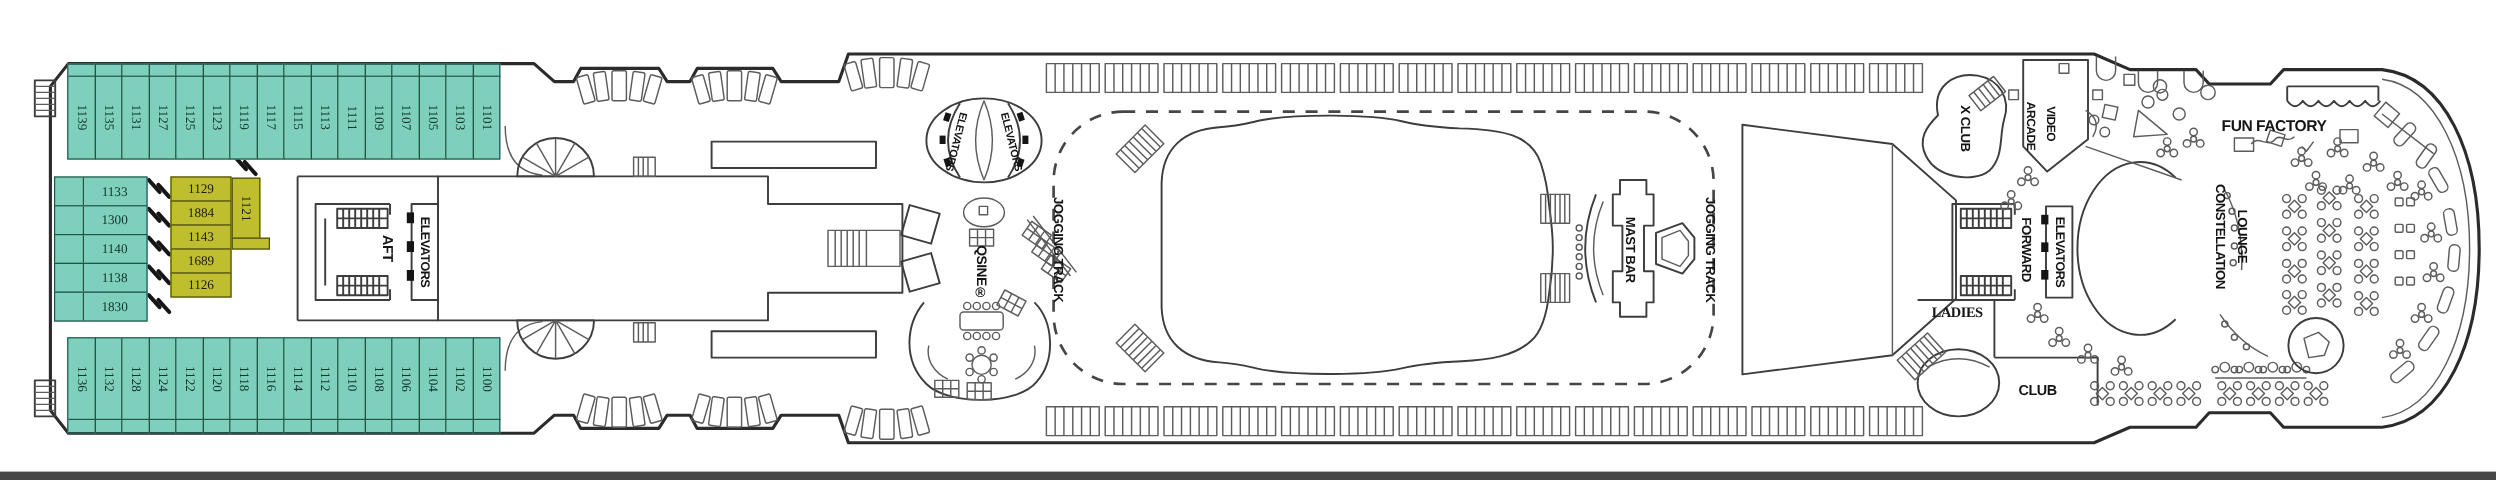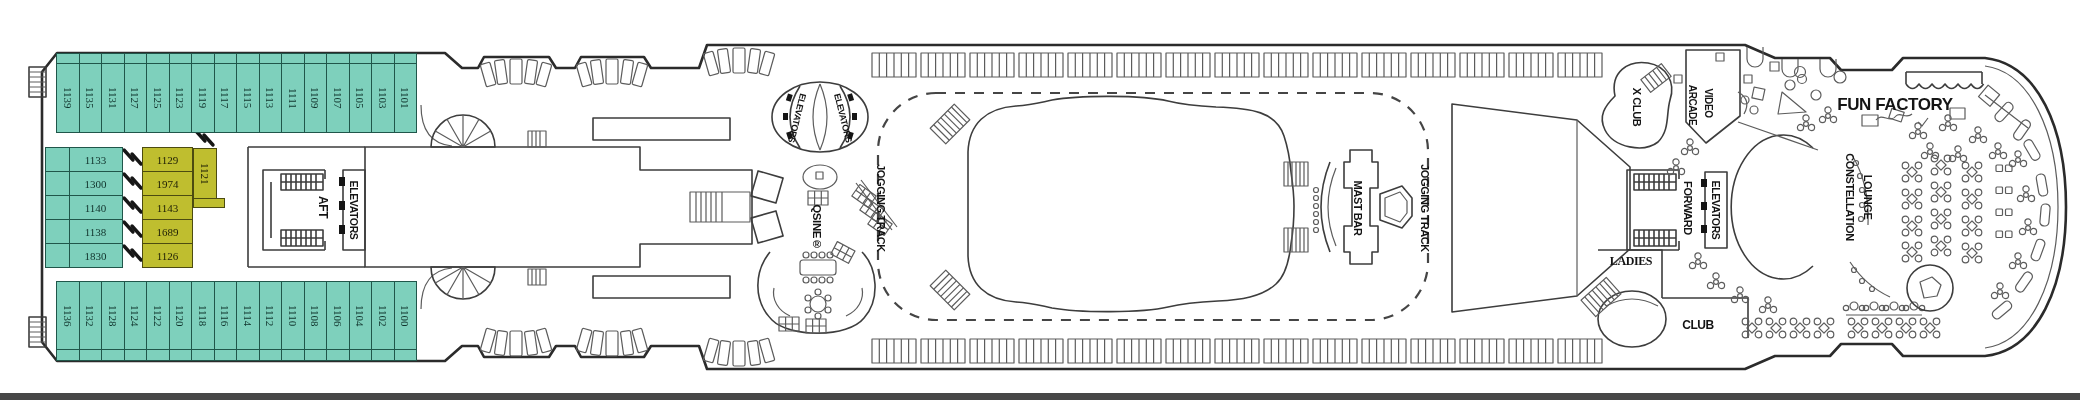--- a/index.html
+++ b/index.html
@@ -472,44 +472,44 @@
 
 <div class="cabin-row col mid-port" style="left:45px;top:148px;width:78px;height:120px;">
 
 <div class="cab">1133</div>
       <div class="cab">1300</div>
       <div class="cab">1140</div>
       <div class="cab">1138</div>
       <div class="cab">1830</div>
     </div>
 
-<div class="cabin-row col yellow" style="left:142px;top:148px;width:51px;height:120px;">
+<div class="cabin-row col yellow" style="left:142px;top:148px;width:51px;height:100px;">
 
 <div class="cab">1129</div>
-      <div class="cab">1974</div>
+      <div class="cab">1884</div>
       <div class="cab">1143</div>
       <div class="cab">1689</div>
       <div class="cab">1126</div>
     </div>
 
 <div class="cab1121" style="left:193px;top:148px;width:24px;height:51px;">1121</div>
 <div class="cab1121" style="left:193px;top:198px;width:32px;height:10px;"></div>
 
 <div class="lbl vert" style="left:323px;top:207px;font-size:12px;">AFT</div>
 <div class="lbl vert" style="left:354px;top:210px;font-size:10.5px;">ELEVATORS</div>
 <div class="lbl vert" style="left:797px;top:118px;font-size:9px;transform:translate(-50%,-50%) rotate(14deg);">ELEVATORS</div>
 <div class="lbl vert" style="left:843px;top:118px;font-size:9px;transform:translate(-50%,-50%) rotate(-14deg);">ELEVATORS</div>
 <div class="lbl vert" style="left:817px;top:227px;font-size:11.5px;">QSINE®</div>
 <div class="lbl vert" style="left:881px;top:208px;">JOGGING TRACK</div>
 <div class="lbl vert" style="left:1425px;top:208px;">JOGGING TRACK</div>
 <div class="lbl vert" style="left:1358px;top:208px;">MAST BAR</div>
 <div class="lbl vert" style="left:1637px;top:107px;">X CLUB</div>
 <div class="lbl vert" style="left:1692px;top:105px;font-size:10px;">ARCADE</div>
 <div class="lbl vert" style="left:1708px;top:103px;font-size:10px;">VIDEO</div>
-<div class="lbl" style="left:1895px;top:105px;font-size:17px;">FUN FACTORY</div>
+<div class="lbl" style="left:1895px;top:105px;font-size:13px;">FUN FACTORY</div>
 <div class="lbl vert" style="left:1850px;top:197px;">CONSTELLATION</div>
 <div class="lbl vert" style="left:1868px;top:197px;">LOUNGE</div>
 <div class="lbl vert" style="left:1688px;top:208px;">FORWARD</div>
 <div class="lbl vert" style="left:1716px;top:210px;font-size:10.5px;">ELEVATORS</div>
 <div class="lbl" style="left:1631px;top:261px;font-size:12px;font-family:Liberation Serif, serif;">LADIES</div>
 <div class="lbl" style="left:1698px;top:325px;font-size:12px;">CLUB</div>
 
 <div class="bottom-bar"></div>
 </div>
 

